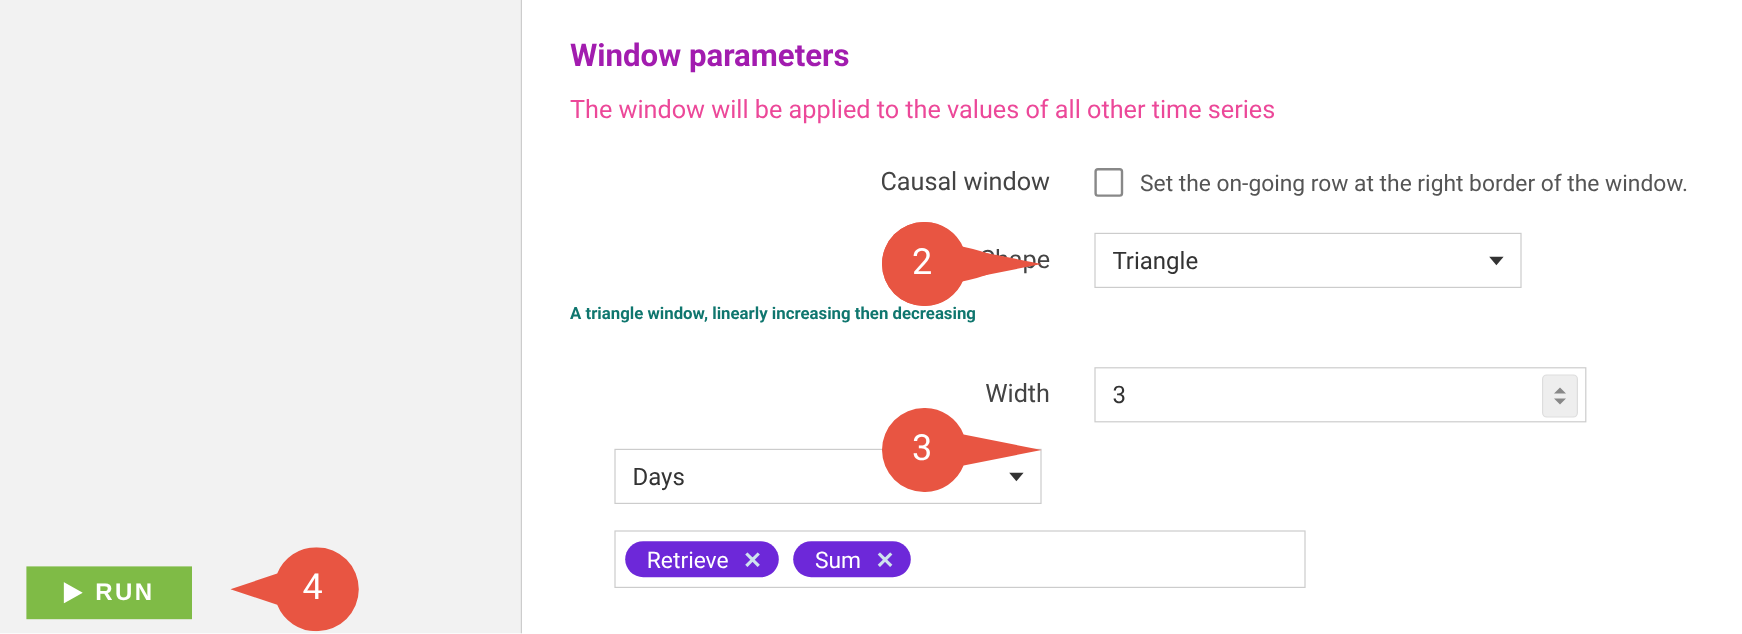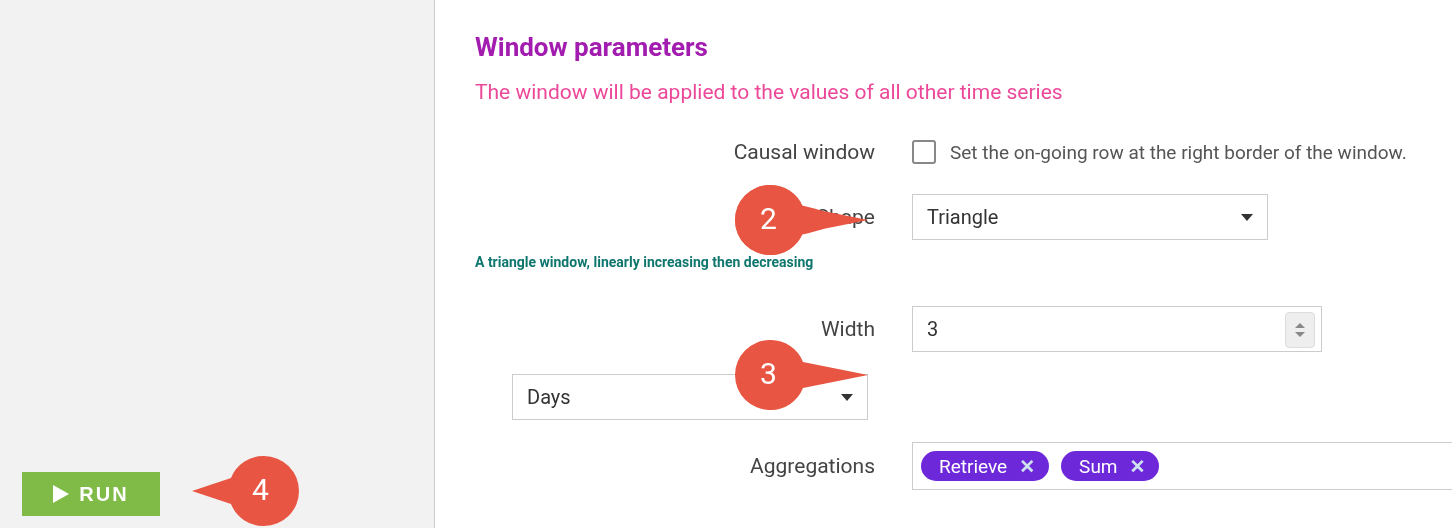--- a/index.html
+++ b/index.html
@@ -249,21 +249,20 @@
     <div class="row">
       <div class="row-control">
         <div class="select">
           <span>Days</span>
           <span class="caret"></span>
         </div>
       </div>
     </div>
 
     <div class="row" style="margin-bottom:0;">
-      <div class="row-label">Aggregations</div>
       <div class="row-control">
         <div class="tag-container">
           <div class="tag">
             <span>Retrieve</span>
             <span class="tag-close">✕</span>
           </div>
           <div class="tag">
             <span>Sum</span>
             <span class="tag-close">✕</span>
           </div>

